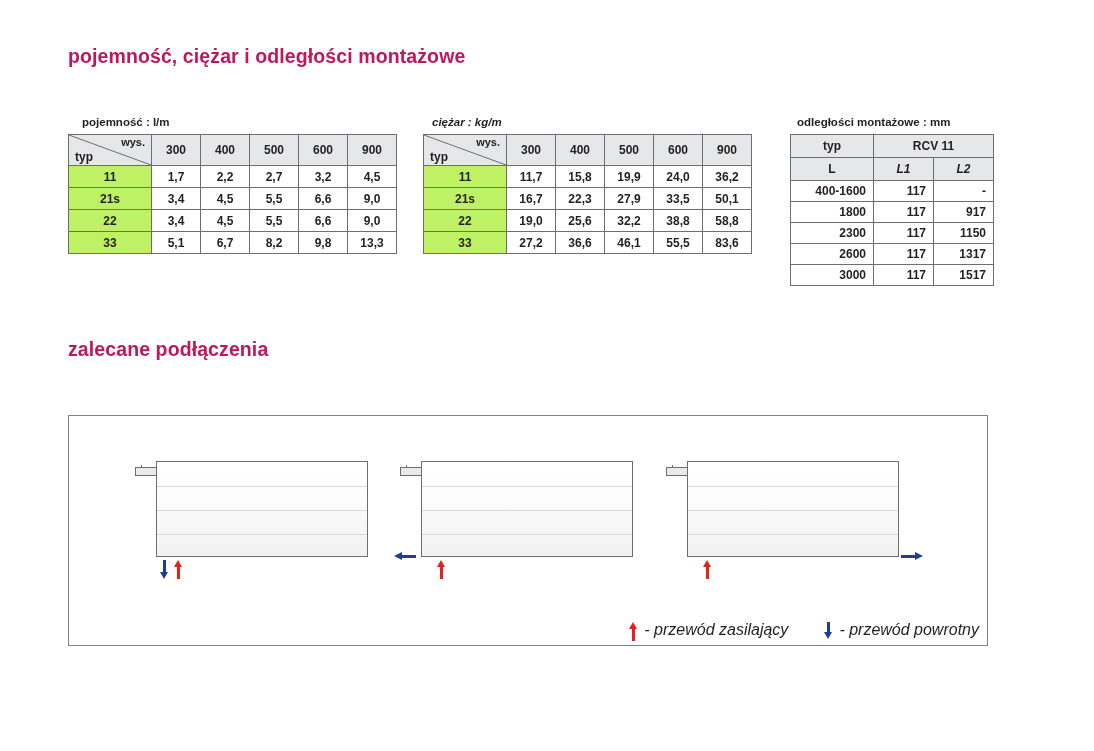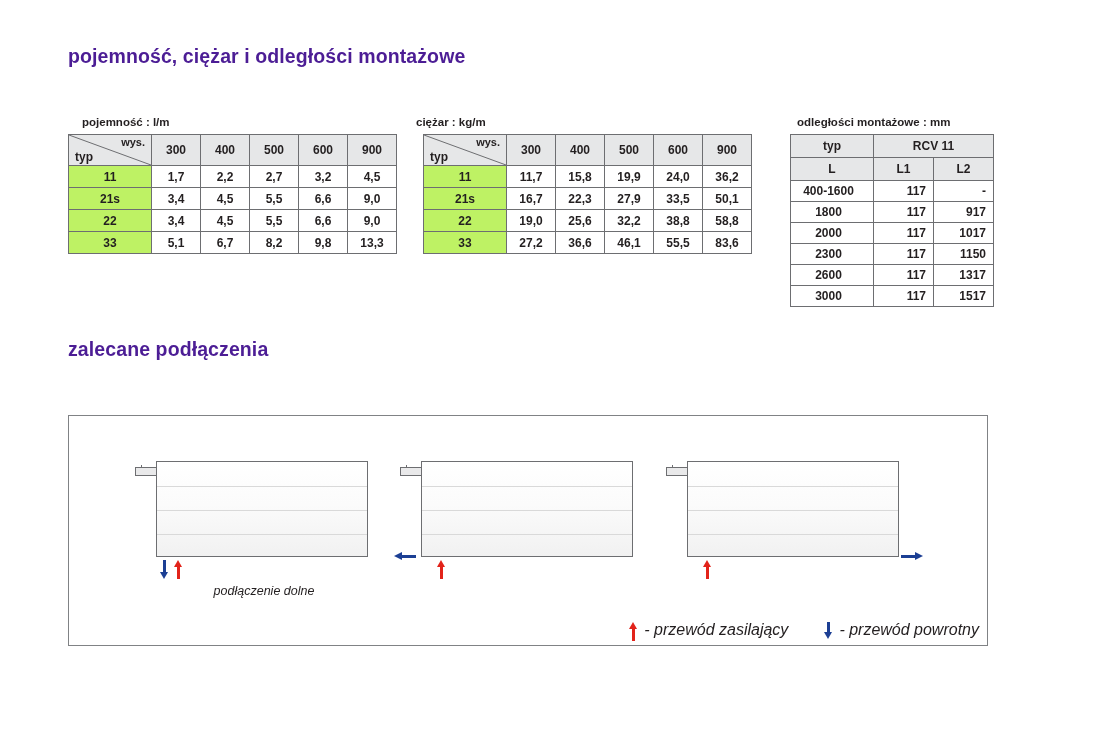--- a/index.html
+++ b/index.html
@@ -18,34 +18,34 @@
   .page {
     position: absolute;
     left: 0; top: 0;
     width: 1094px;
     height: 751px;
   }
   .h1 {
     position: absolute;
     font-size: 19.5px;
     font-weight: bold;
-    color: #4c1d95;
+    color: #be185d;
     letter-spacing: 0.1px;
   }
   #title-capacity { left: 68px; top: 45px; }
   #title-connections { left: 68px; top: 338px; }
 
   .table-caption {
     position: absolute;
     font-size: 11.5px;
     font-weight: bold;
     color: #231f20;
   }
   #cap-capacity { left: 82px; top: 116px; }
-  #cap-weight { left: 416px; top: 116px; }
+  #cap-weight { left: 432px; top: 116px; font-style: italic; }
   #cap-mounting { left: 797px; top: 116px; }
 
   table {
     border-collapse: collapse;
     font-size: 12px;
   }
   table td, table th {
     border: 1px solid #6d6e71;
     padding: 0;
     text-align: center;
@@ -114,24 +114,26 @@
   }
   #table-mounting .m-l {
     background: #e6e7e8;
     width: 82px;
     height: 22px;
   }
   #table-mounting .m-sub {
     background: #e6e7e8;
     width: 59px;
     height: 22px;
+    font-style: italic;
   }
   #table-mounting .m-key {
     background: #ffffff;
     width: 82px;
+    text-align: right;
     padding-right: 7px;
     box-sizing: border-box;
   }
   #table-mounting .m-val {
     background: #ffffff;
     width: 59px;
     text-align: right;
     padding-right: 7px;
     box-sizing: border-box;
   }
@@ -411,25 +413,20 @@
       <td class="m-key">400-1600</td>
       <td class="m-val">117</td>
       <td class="m-val">-</td>
     </tr>
     <tr>
       <td class="m-key">1800</td>
       <td class="m-val">117</td>
       <td class="m-val">917</td>
     </tr>
     <tr>
-      <td class="m-key">2000</td>
-      <td class="m-val">117</td>
-      <td class="m-val">1017</td>
-    </tr>
-    <tr>
       <td class="m-key">2300</td>
       <td class="m-val">117</td>
       <td class="m-val">1150</td>
     </tr>
     <tr>
       <td class="m-key">2600</td>
       <td class="m-val">117</td>
       <td class="m-val">1317</td>
     </tr>
     <tr>
@@ -451,21 +448,20 @@
     </div>
     <div class="valve" style="left:66px; top:51px;"></div>
     <div class="arrow arrow-down-blue" style="left:91px; top:144px;">
       <div class="stem"></div>
       <div class="head"></div>
     </div>
     <div class="arrow arrow-up-red" style="left:105px; top:144px;">
       <div class="stem"></div>
       <div class="head"></div>
     </div>
-    <div class="caption" style="left:60px; top:168px; width:270px;">podłączenie dolne</div>
 
     <div class="radiator" style="left:352px; top:45px;">
       <div class="seam s1"></div>
       <div class="seam s2"></div>
       <div class="seam s3"></div>
     </div>
     <div class="valve" style="left:331px; top:51px;"></div>
     <div class="arrow arrow-left-blue" style="left:325px; top:136px;">
       <div class="stem"></div>
       <div class="head"></div>

